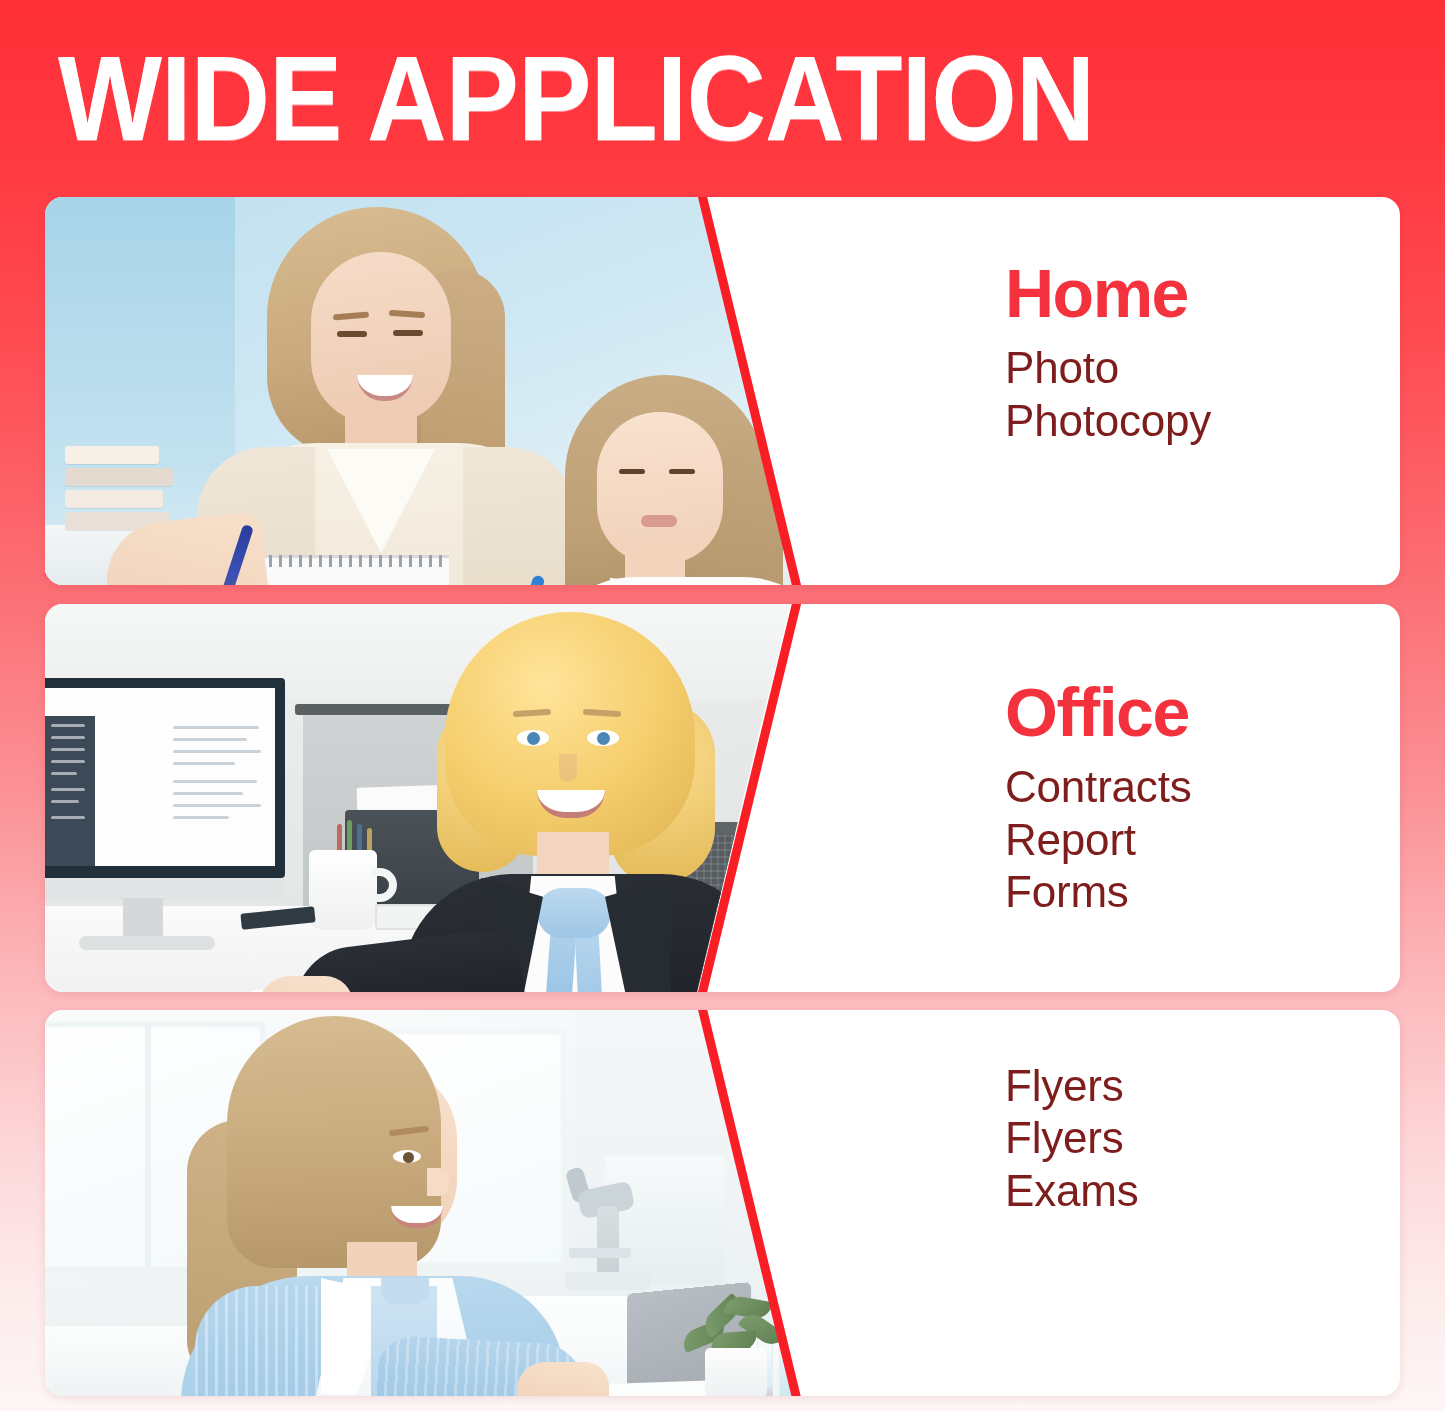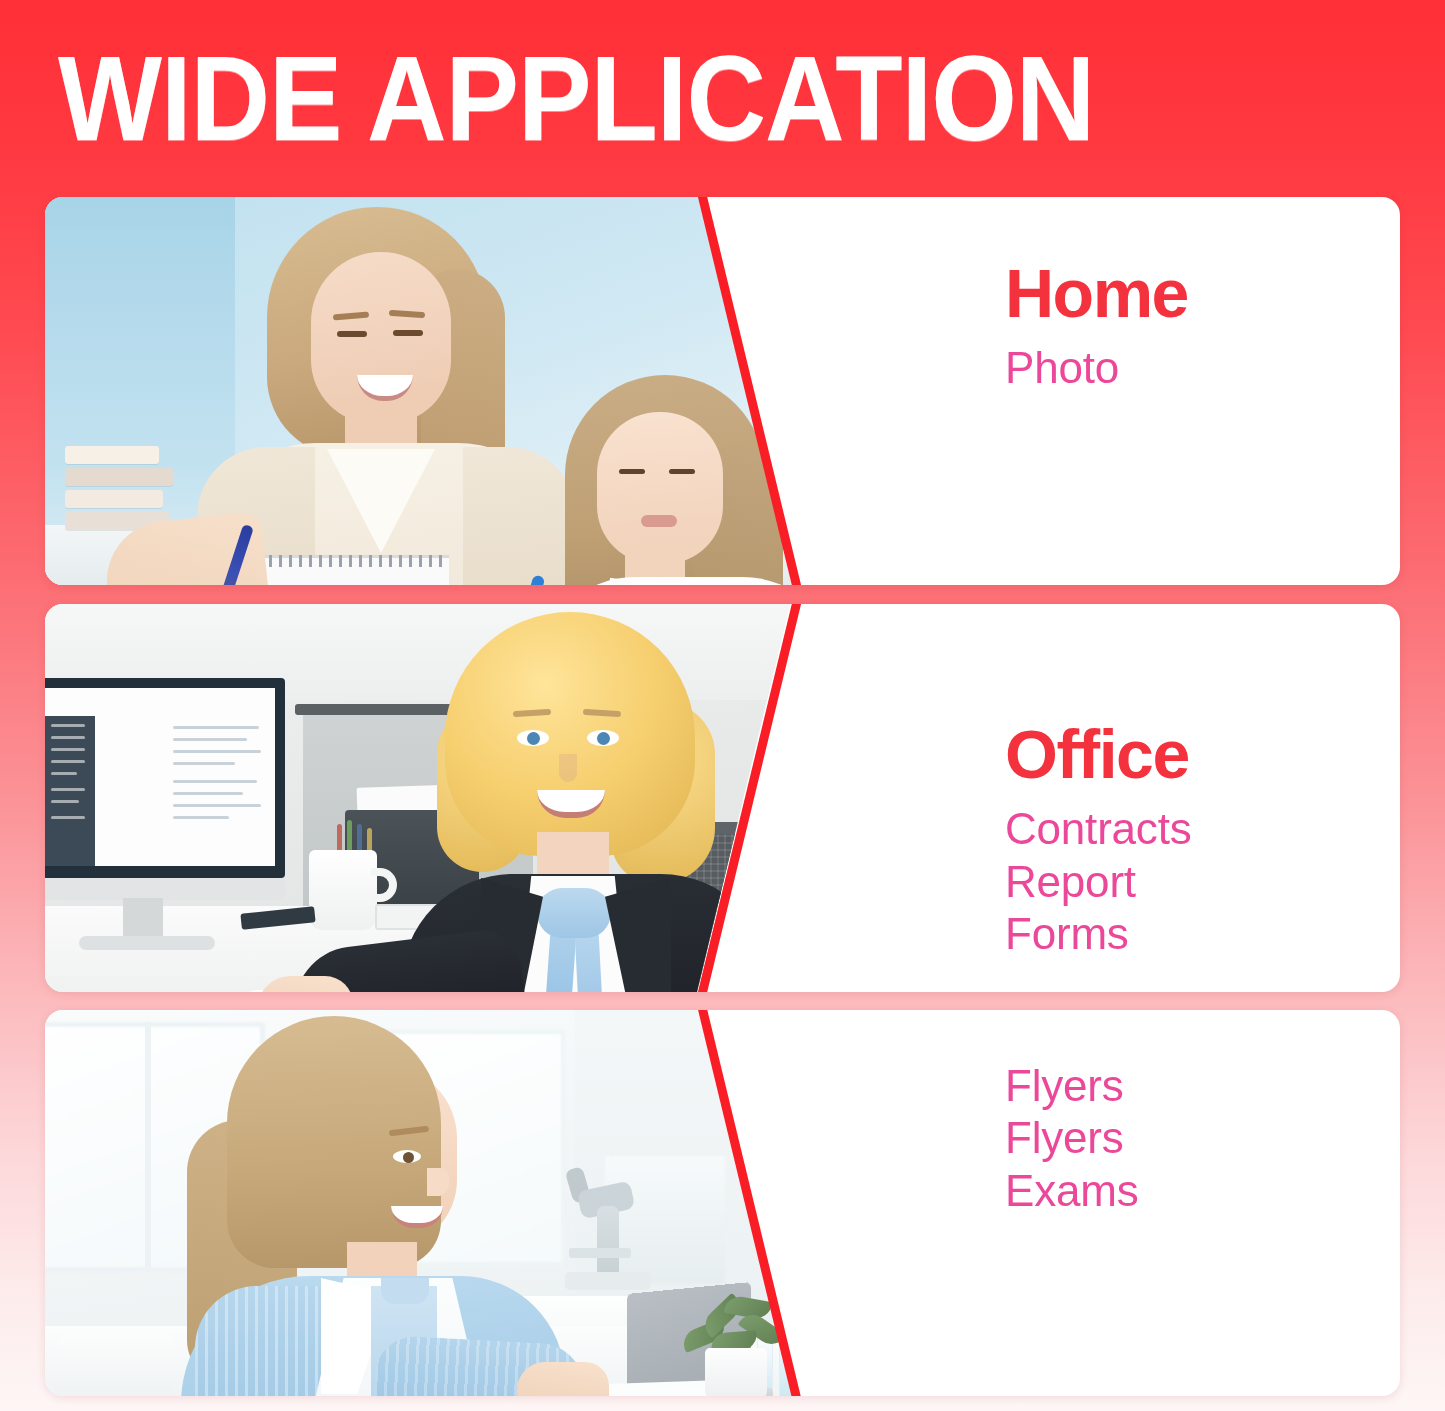--- a/index.html
+++ b/index.html
@@ -87,39 +87,39 @@
   .scene { position:absolute; inset:0; }
 
   
   .text-col {
     position:absolute;
     left:900px; top:0; right:0; bottom:0;
     padding-left:60px;
     display:flex; flex-direction:column; justify-content:center;
   }
   #card-1 .text-col { justify-content:flex-start; padding-top:62px; }
-  #card-2 .text-col { justify-content:flex-start; padding-top:116px; }
+  #card-2 .text-col { justify-content:flex-start; padding-top:74px; }
   #card-3 .text-col { justify-content:flex-start; padding-top:50px; }
 
   .cat-title {
     font-family:"Liberation Sans", sans-serif;
     font-weight:700;
     font-size:68px;
     line-height:1.02;
     color:#F4323E;
     letter-spacing:-1.5px;
     margin-bottom:14px;
   }
   .cat-list { list-style:none; }
   .cat-list li {
     font-family:"Liberation Sans", sans-serif;
     font-weight:400;
     font-size:44px;
     line-height:1.19;
-    color:#ec4899;
+    color:#7f1d1d;
     letter-spacing:-0.2px;
   }
 
   
   .s1-wall { position:absolute; inset:0;
     background:linear-gradient(160deg,#BFE0EF 0%,#CFE8F3 45%,#E3F1F7 78%,#EFF6FA 100%); }
   .s1-wall-left { position:absolute; left:0; top:0; width:190px; height:100%;
     background:linear-gradient(180deg,#A8D4E8 0%,#C3E2F0 70%,#DCEDF5 100%); }
   .s1-desk { position:absolute; left:0; right:0; bottom:0; height:60px;
     background:linear-gradient(180deg,#F2F6F7 0%,#E6ECEE 100%); }
@@ -475,20 +475,21 @@
       </div>
     </div>
     <div class="diag diag-a">
       <div class="diag-line"></div>
     </div>
 
     <div class="text-col">
       <div class="cat-title">Home</div>
       <ul class="cat-list">
         <li>Photo</li>
+        <li>Photocopy</li>
       </ul>
     </div>
 
   </div>
 </div>
 
 <div class="card" id="card-2">
   <div class="card-inner">
 
     <div class="photo slope-b">

